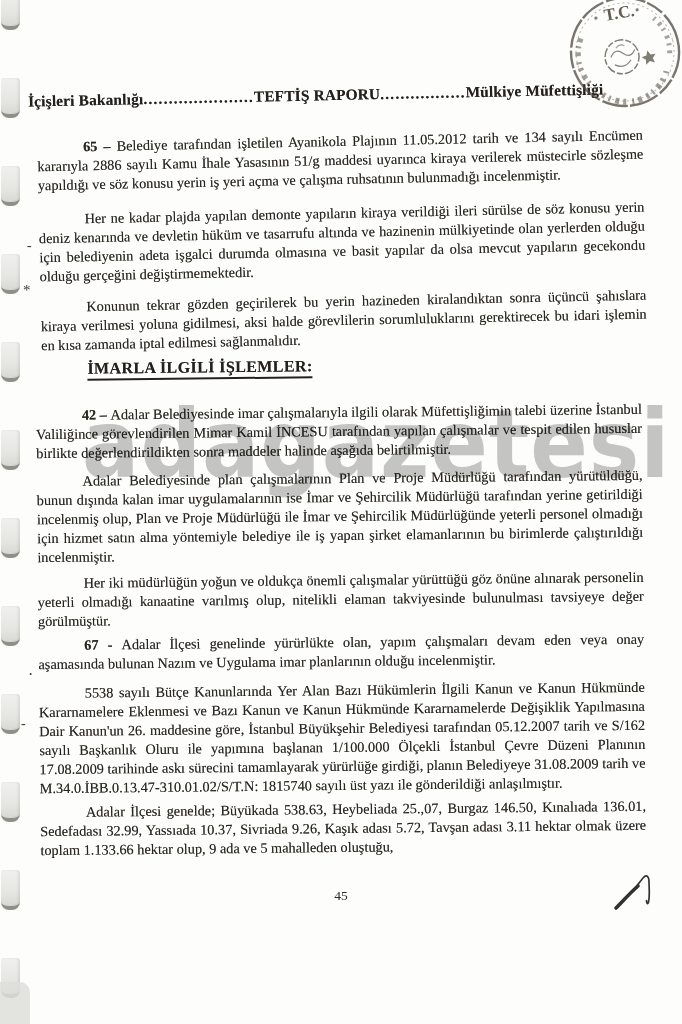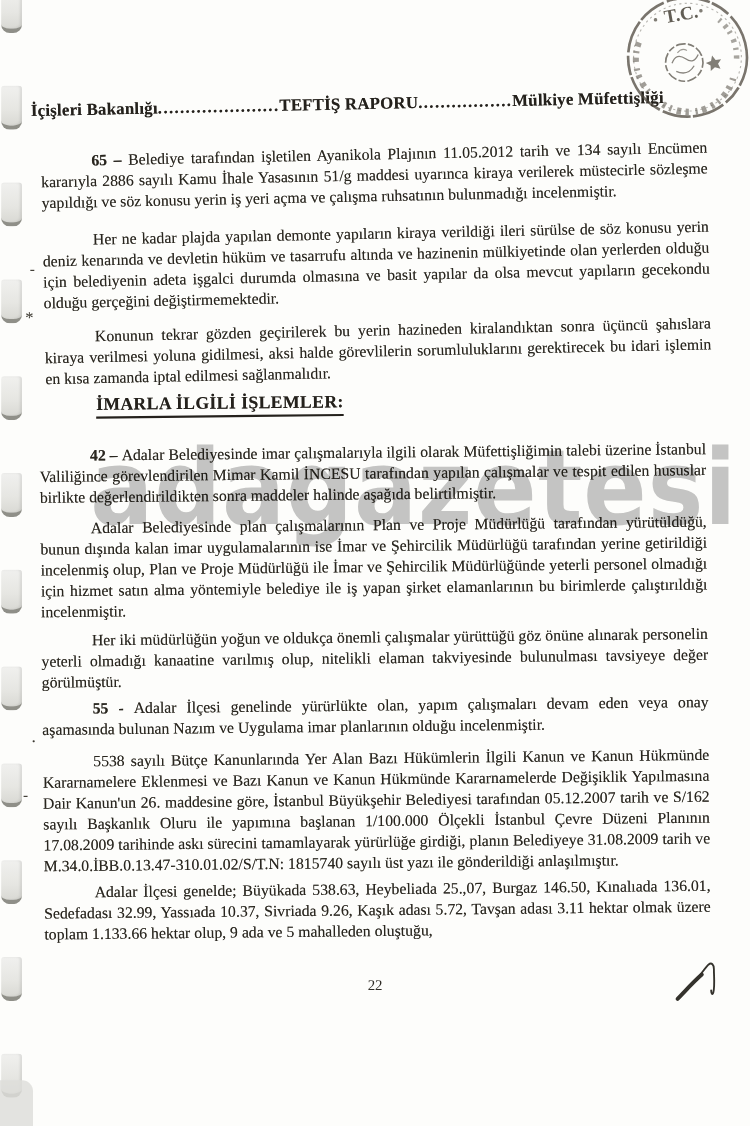--- a/index.html
+++ b/index.html
@@ -101,21 +101,21 @@
     <p class="para" id="p65"><span class="num">65 – </span><span>Belediye tarafından işletilen Ayanikola Plajının 11.05.2012 tarih ve 134 sayılı Encümen kararıyla 2886 sayılı Kamu İhale Yasasının 51/g maddesi uyarınca kiraya verilerek müstecirle sözleşme yapıldığı ve söz konusu yerin iş yeri açma ve çalışma ruhsatının bulunmadığı incelenmiştir.</span></p>
     <p class="para" id="p-plaj"><span>Her ne kadar plajda yapılan demonte yapıların kiraya verildiği ileri sürülse de söz konusu yerin deniz kenarında ve devletin hüküm ve tasarrufu altında ve hazinenin mülkiyetinde olan yerlerden olduğu için belediyenin adeta işgalci durumda olmasına ve basit yapılar da olsa mevcut  yapıların gecekondu olduğu gerçeğini değiştirmemektedir.</span></p>
     <p class="para" id="p-konu"><span>Konunun tekrar gözden geçirilerek bu yerin hazineden kiralandıktan sonra üçüncü şahıslara kiraya verilmesi yoluna gidilmesi, aksi halde görevlilerin sorumluluklarını gerektirecek bu idari işlemin en kısa zamanda iptal edilmesi sağlanmalıdır.</span></p>
   </div>
 
   <div class="rot-b">
     <div class="sec-heading">İMARLA İLGİLİ İŞLEMLER:</div>
     <p class="para" id="p66"><span class="num">42 – </span><span>Adalar Belediyesinde imar çalışmalarıyla ilgili olarak Müfettişliğimin talebi üzerine İstanbul Valiliğince görevlendirilen Mimar Kamil İNCESU tarafından yapılan çalışmalar ve tespit edilen hususlar birlikte değerlendirildikten sonra maddeler halinde aşağıda belirtilmiştir.</span></p>
     <p class="para" id="p-plan"><span>Adalar Belediyesinde plan çalışmalarının Plan ve Proje Müdürlüğü tarafından yürütüldüğü, bunun dışında kalan imar uygulamalarının ise İmar ve Şehircilik Müdürlüğü tarafından yerine getirildiği incelenmiş olup,  Plan ve Proje Müdürlüğü ile İmar ve Şehircilik Müdürlüğünde yeterli personel olmadığı için hizmet satın alma yöntemiyle belediye ile iş yapan şirket elamanlarının bu birimlerde çalıştırıldığı incelenmiştir.</span></p>
     <p class="para" id="p-heriki"><span>Her iki müdürlüğün yoğun ve oldukça önemli çalışmalar yürüttüğü göz önüne alınarak personelin yeterli olmadığı kanaatine varılmış olup, nitelikli elaman takviyesinde bulunulması tavsiyeye değer görülmüştür.</span></p>
-    <p class="para" id="p67"><span class="num">55 - </span><span>Adalar İlçesi genelinde yürürlükte olan, yapım çalışmaları devam eden veya onay aşamasında bulunan Nazım ve Uygulama imar planlarının olduğu incelenmiştir.</span></p>
+    <p class="para" id="p67"><span class="num">67 - </span><span>Adalar İlçesi genelinde yürürlükte olan, yapım çalışmaları devam eden veya onay aşamasında bulunan Nazım ve Uygulama imar planlarının olduğu incelenmiştir.</span></p>
     <p class="para" id="p5538"><span>5538 sayılı Bütçe Kanunlarında Yer Alan Bazı Hükümlerin İlgili Kanun ve Kanun Hükmünde Kararnamelere Eklenmesi ve Bazı Kanun ve Kanun Hükmünde Kararnamelerde Değişiklik Yapılmasına Dair Kanun'un 26. maddesine göre, İstanbul Büyükşehir Belediyesi tarafından 05.12.2007 tarih ve S/162 sayılı Başkanlık Oluru ile yapımına başlanan 1/100.000 Ölçekli İstanbul Çevre Düzeni Planının 17.08.2009 tarihinde askı sürecini tamamlayarak yürürlüğe girdiği, planın Belediyeye 31.08.2009 tarih ve M.34.0.İBB.0.13.47-310.01.02/S/T.N: 1815740 sayılı üst yazı ile gönderildiği anlaşılmıştır.</span></p>
     <p class="para" id="p-adalar"><span>Adalar İlçesi genelde; Büyükada 538.63, Heybeliada 25.,07, Burgaz 146.50, Kınalıada 136.01, Sedefadası 32.99, Yassıada 10.37, Sivriada 9.26, Kaşık adası 5.72, Tavşan adası 3.11 hektar olmak üzere toplam 1.133.66 hektar olup, 9 ada ve 5 mahalleden oluştuğu,</span></p>
   </div>
 
   <div class="watermark">adagazetesi</div>
 
   <span class="margin-mark" id="mm0">-</span>
   <span class="margin-mark" id="mm1">*</span>
   <span class="margin-mark" id="mm2">·</span>
   <span class="margin-mark" id="mm3">-</span>
@@ -140,14 +140,14 @@
       <circle cx="84" cy="18" r="1.6" fill="#4c473d" stroke="none" opacity=".8"></circle>
     </g>
     <text x="63" y="22" transform="rotate(-10 62 56)" text-anchor="middle" font-family="Liberation Serif, DejaVu Serif, serif" font-size="17" font-weight="bold" fill="#4c473d">T.C.</text>
   </svg>
 
   <svg class="paraph" width="58" height="52" viewBox="0 0 58 52">
     <path d="M8 44 C 14 38 22 29 30 22" stroke="#34322c" stroke-width="3.6" fill="none" stroke-linecap="round"></path>
     <path d="M24 28 C 29 22 33 16 36 13 C 39 10.5 41 13 41 17 C 41 24 42 32 40.5 38 C 40 40.5 38.5 40 38.5 36.5" stroke="#34322c" stroke-width="1.7" fill="none" stroke-linecap="round"></path>
   </svg>
 
-  <div class="page-number">22</div>
+  <div class="page-number">45</div>
 </div>
 
 </body></html>

